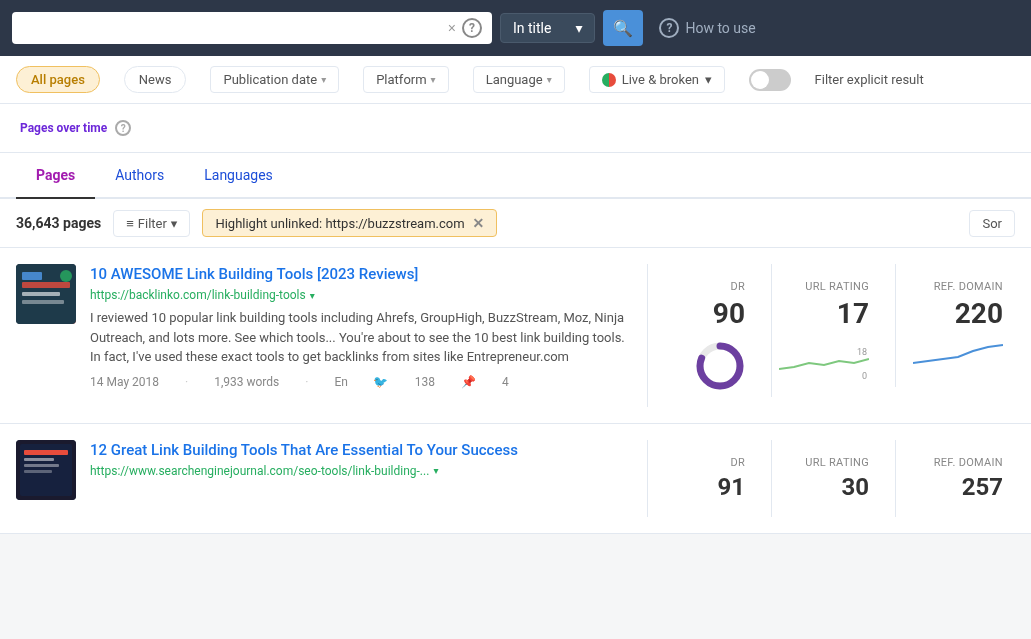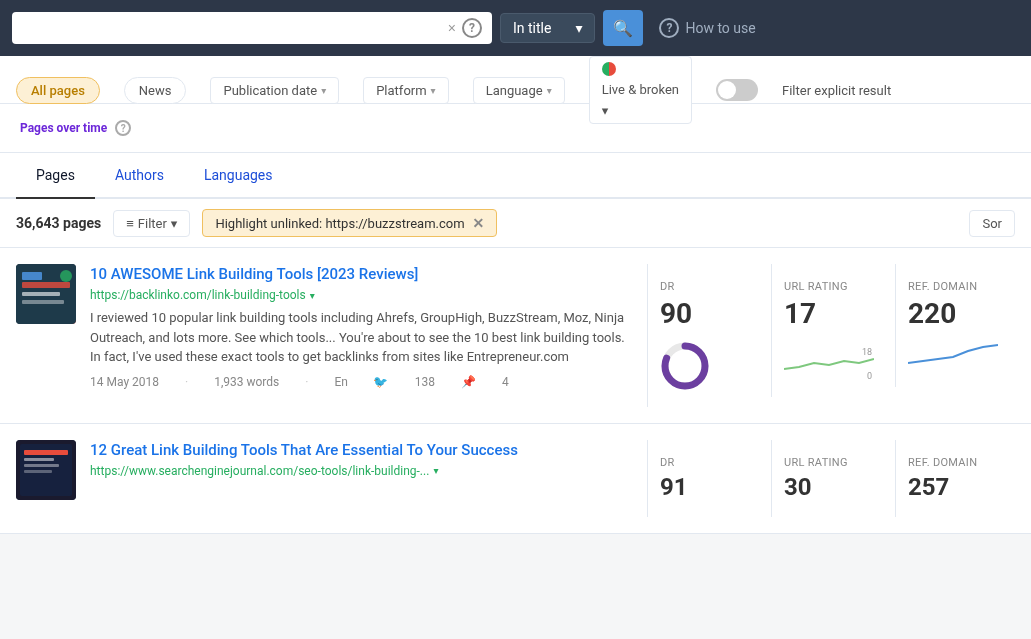--- a/index.html
+++ b/index.html
@@ -121,30 +121,29 @@
       border-radius: 4px;
       cursor: pointer;
       font-size: 13px;
       color: #555;
       background: #fff;
     }
     .filter-dropdown .arrow { font-size: 10px; color: #999; }
 
     .live-broken-btn {
       display: flex;
-      align-items: flex-start;
+      align-items: flex-end;
       gap: 6px;
       padding: 5px 12px;
       border: 1px solid #e2e8f0;
       border-radius: 4px;
       cursor: pointer;
       font-size: 13px;
       color: #555;
       background: #fff;
-      flex-direction: column;
     }
     .live-broken-dot {
       width: 14px;
       height: 14px;
       border-radius: 50%;
       background: conic-gradient(#e74c3c 0deg 180deg, #27ae60 180deg 360deg);
     }
     .toggle-switch {
       width: 42px;
       height: 22px;
@@ -193,22 +192,22 @@
     }
     .tab-item {
       padding: 14px 20px;
       cursor: pointer;
       font-size: 14px;
       color: #1d4ed8;
       border-bottom: 2px solid transparent;
       margin-bottom: -2px;
     }
     .tab-item.active {
-      color: #0f172a;
-      font-weight: 400;
+      color: #a21caf;
+      font-weight: 700;
       border-bottom-color: #333;
     }
 
     
     .results-bar {
       background: #fff;
       border-bottom: 1px solid #e2e8f0;
       display: flex;
       align-items: center;
       padding: 10px 16px;
@@ -326,21 +325,21 @@
     .meta-sep { color: #ccc; }
 
     
     .metric-col {
       width: 110px;
       flex-shrink: 0;
       border-left: 1px solid #e2e8f0;
       padding: 16px 12px;
       display: flex;
       flex-direction: column;
-      align-items: flex-start;
+      align-items: flex-end;
     }
     .metric-label {
       font-size: 11px;
       color: #888;
       margin-bottom: 4px;
       text-transform: uppercase;
       letter-spacing: 0.3px;
     }
     .metric-value {
       font-size: 28px;

